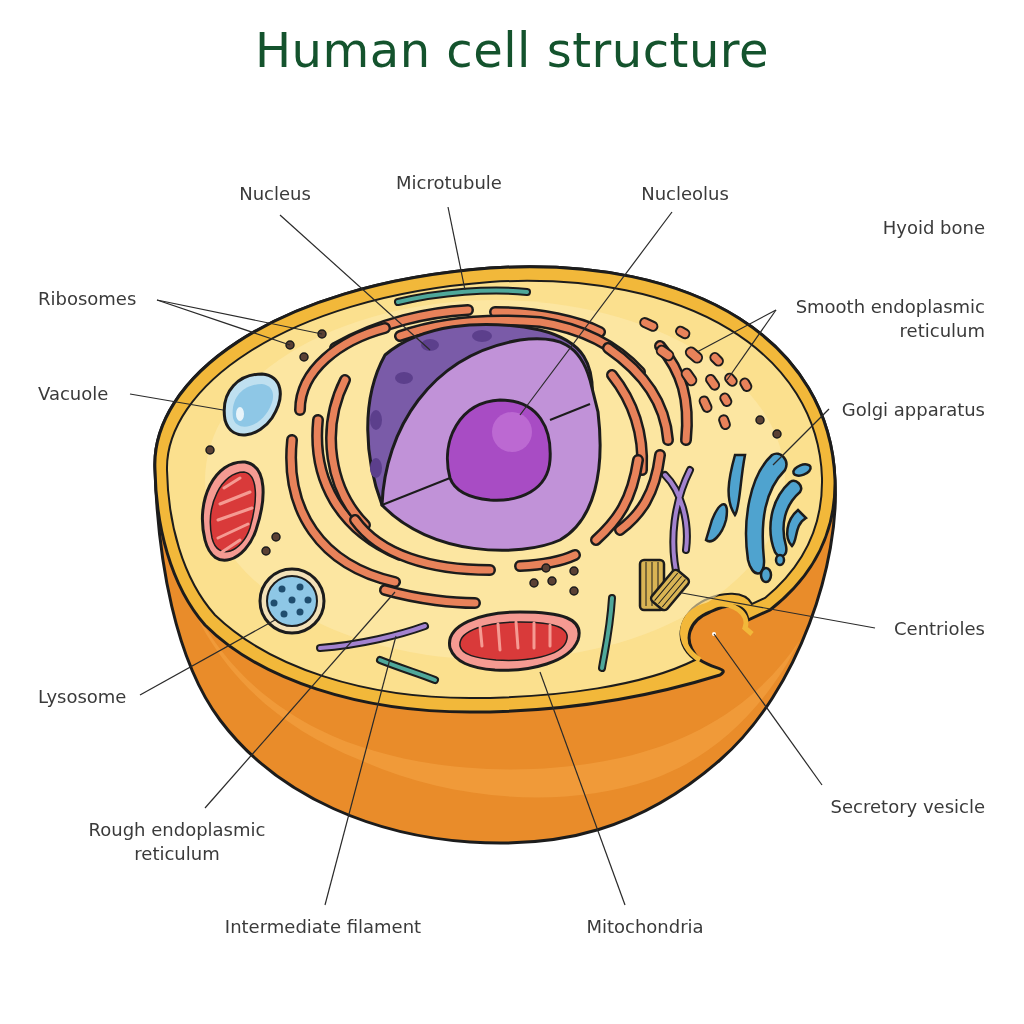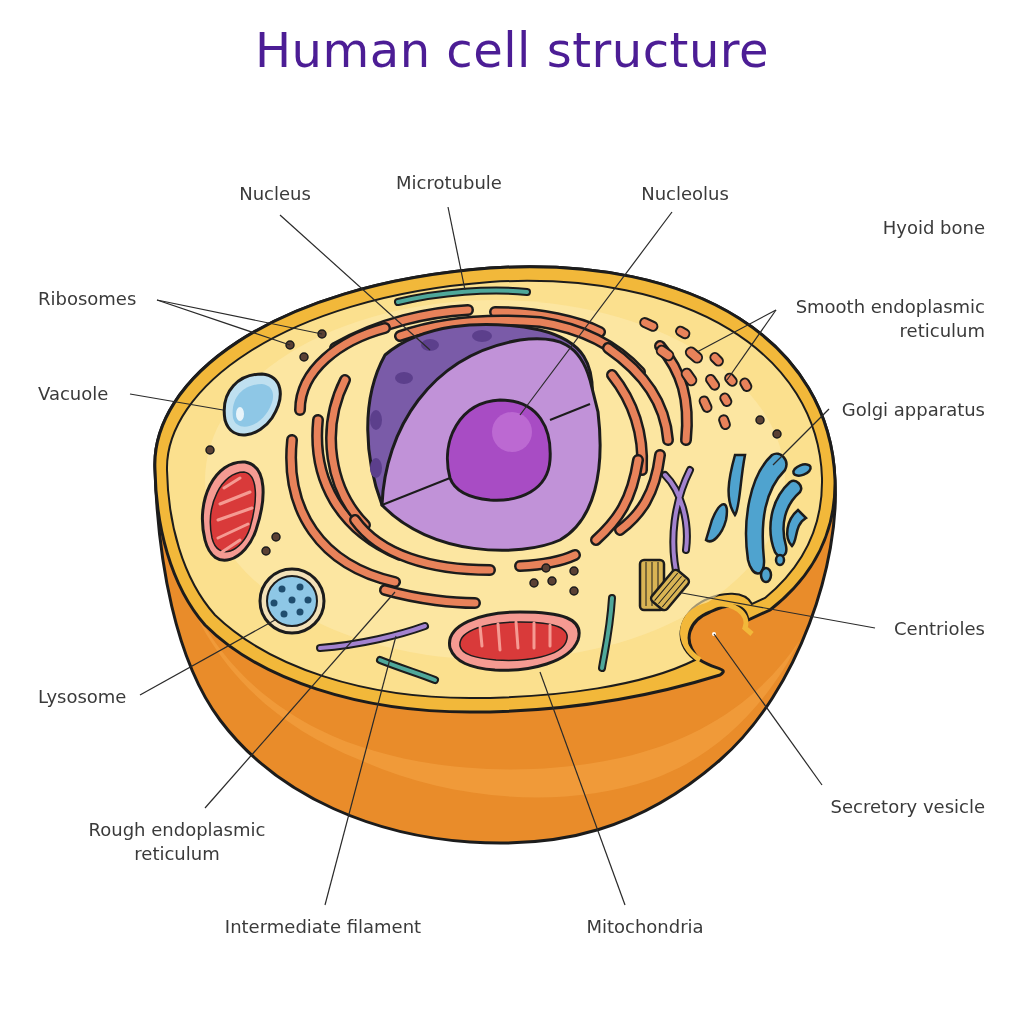--- a/index.html
+++ b/index.html
@@ -1,19 +1,19 @@
 <!DOCTYPE html>
 <html><head>
   <meta charset="utf-8">
   <style>
     html, body { margin: 0; padding: 0; background: #ffffff; }
     body { width: 1024px; height: 1024px; position: relative; overflow: hidden;
            font-family: "DejaVu Sans", "Liberation Sans", sans-serif; }
     #title { position: absolute; left: 0; top: 22px; width: 1024px; text-align: center;
-             font-size: 48px; color: #4c1d95; font-weight: normal; letter-spacing: 0.5px; }
+             font-size: 48px; color: #14532d; font-weight: normal; letter-spacing: 0.5px; }
     svg#diagram { position: absolute; left: 0; top: 0; }
     .lbl { font-family: "DejaVu Sans", "Liberation Sans", sans-serif; font-size: 18px; fill: #3a3a3a; }
     .leader { stroke: #2a2a2a; stroke-width: 1.2; fill: none; }
     .rer { fill: none; stroke: #1c1c1c; stroke-width: 12; stroke-linecap: round; }
     .rer-in { fill: none; stroke: #e8825a; stroke-width: 7; stroke-linecap: round; }
     .dot { fill: #5a4034; stroke: #1c1c1c; stroke-width: 1.5; }
   </style>
 </head>
 <body>
 

